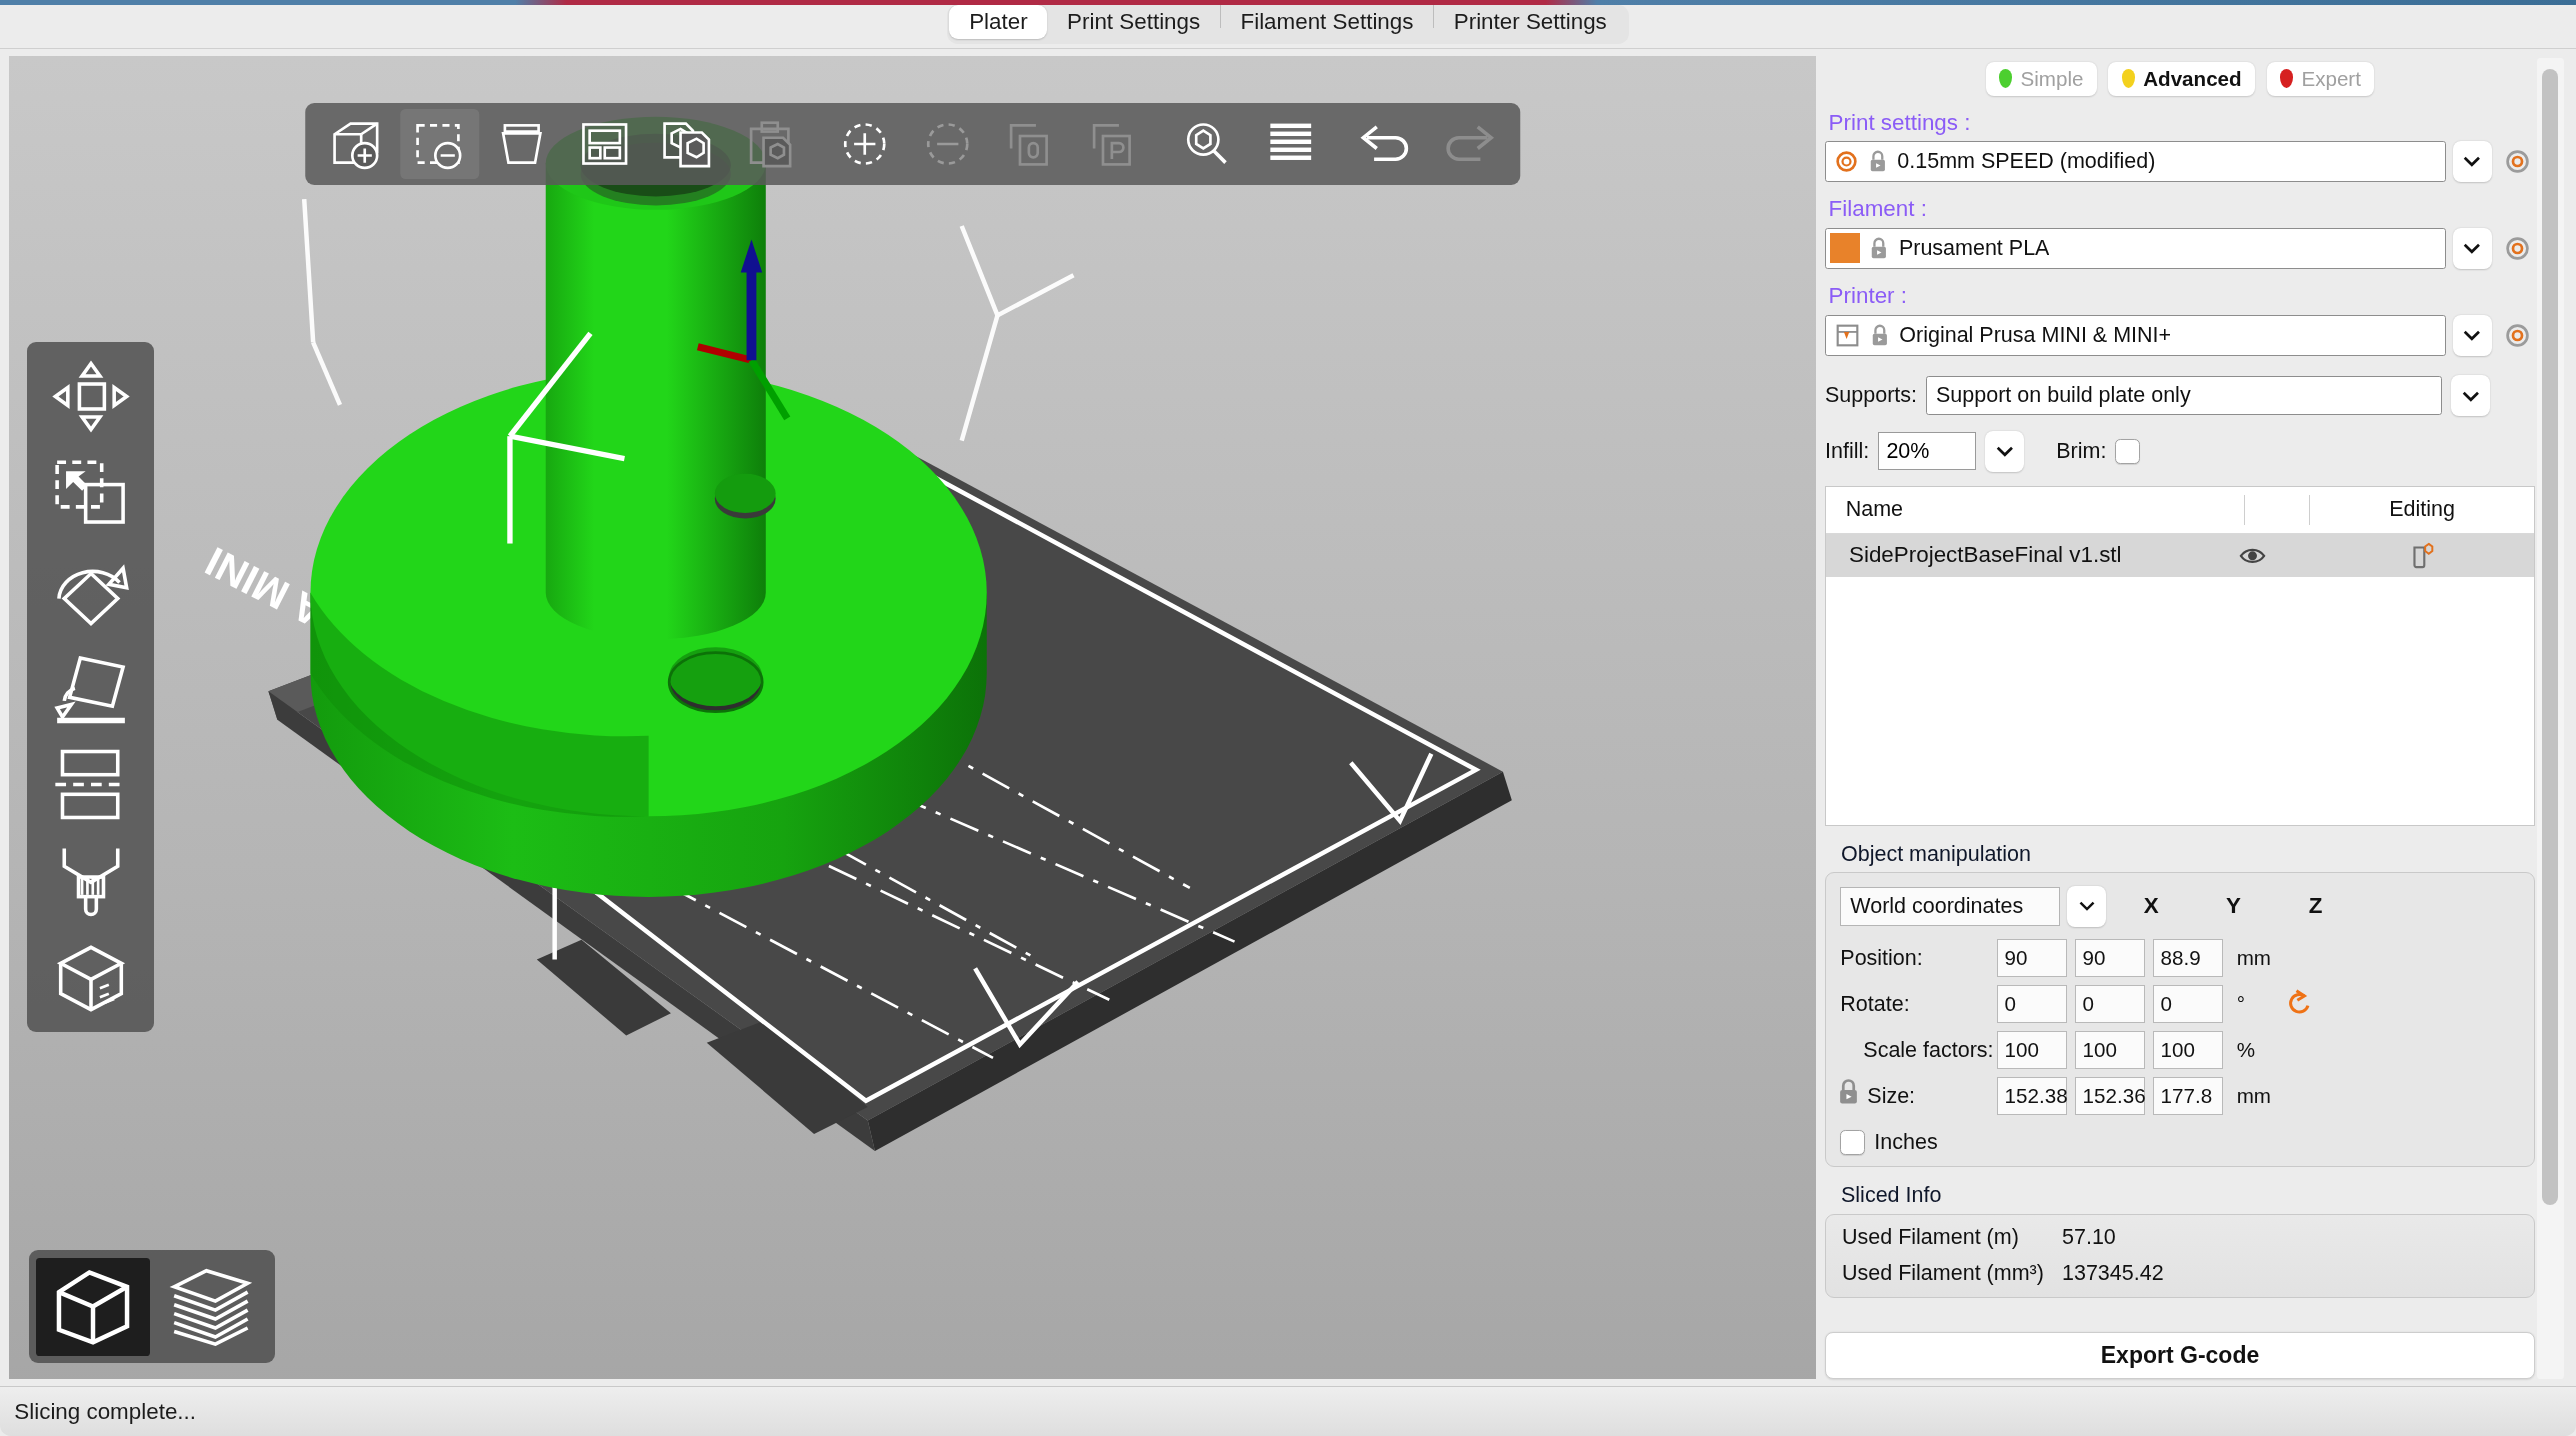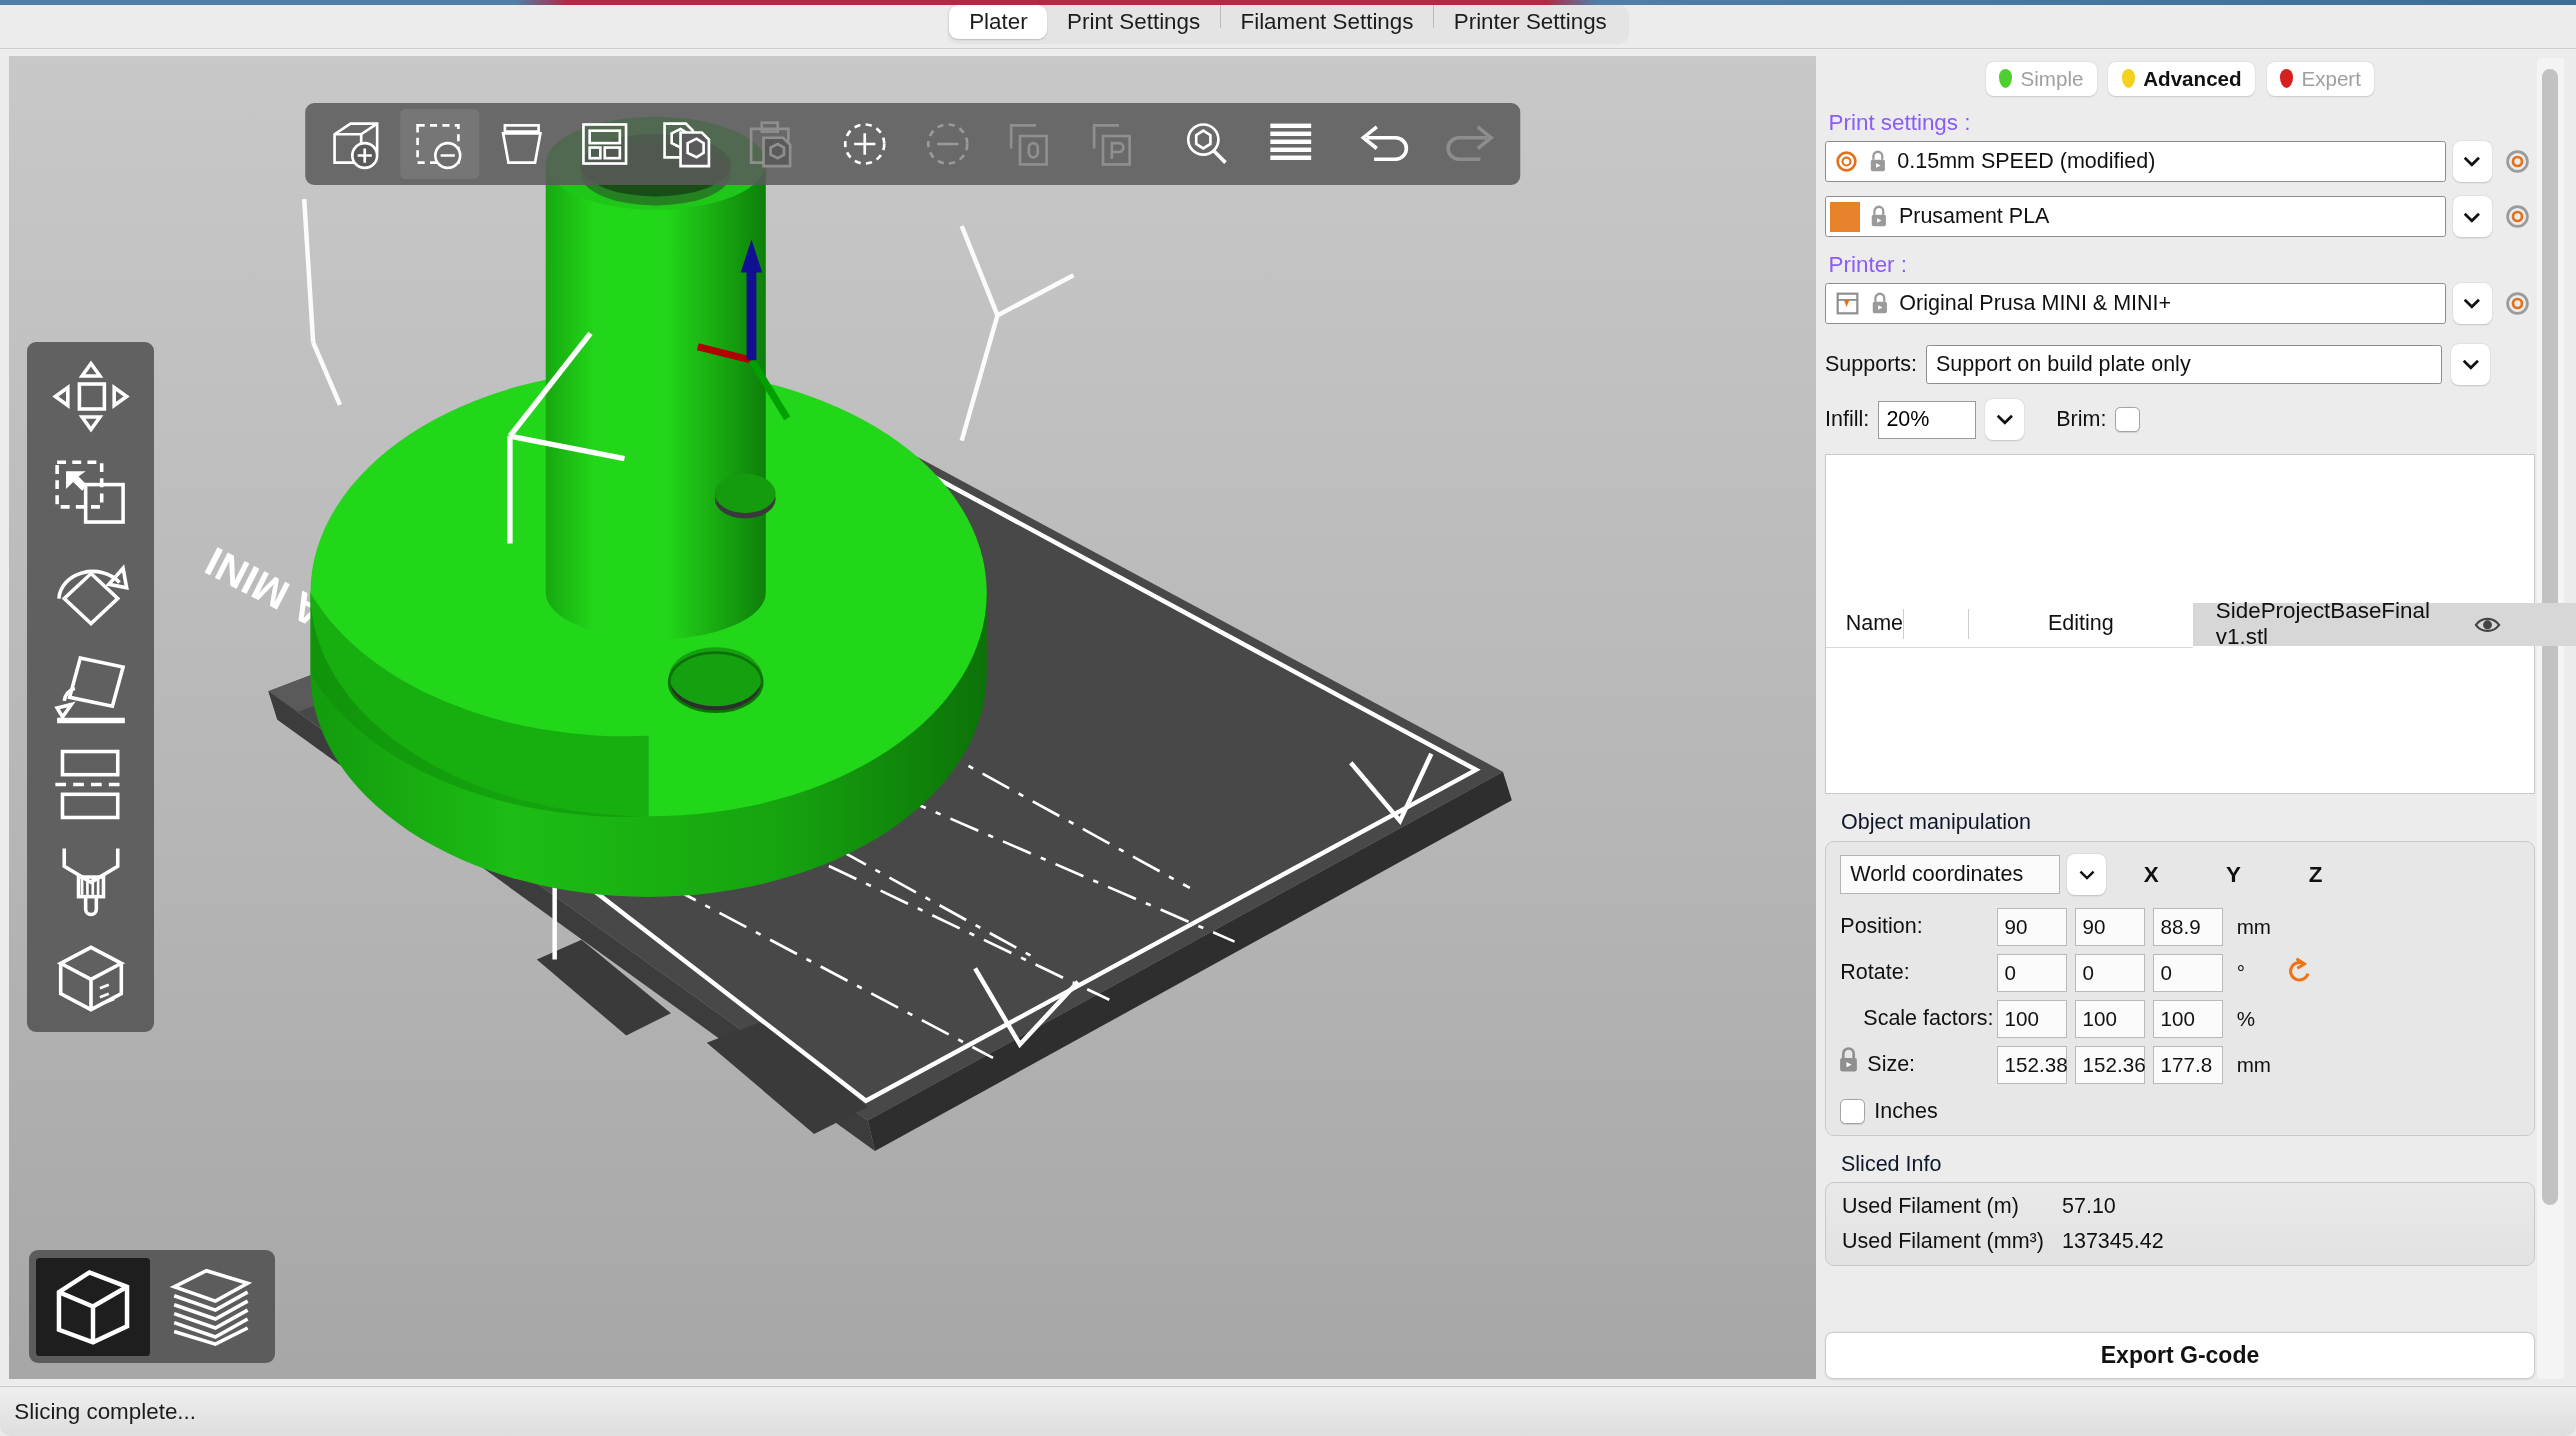--- a/index.html
+++ b/index.html
@@ -170,21 +170,21 @@
   .checkbox {
     width: 25px; height: 25px; background: #fff;
     border: 0.9px solid #a3a3a3; border-radius: 5.4px;
     box-shadow: 0 0.9px 0.9px rgba(0,0,0,.12);
   }
 
   
   .objlist {
     background: #fff; border: 0.9px solid #c8c8c8;
     margin-top: 3px; height: 340px;
-    display: flex; flex-direction: row; align-items: center;
+    display: flex; flex-direction: column;
   }
   .objlist-head {
     display: flex; align-items: center;
     height: 47px; border-bottom: 0.9px solid #d9d9d9;
     font-size: 21.5px; color: #111;
   }
   .oh-name { flex: 1; padding-left: 19.7px; }
   .oh-div { width: 0.9px; height: 30px; background: #cecece; }
   .oh-i1 { width: 64px; }
   .oh-edit { width: 224px; text-align: center; }
@@ -608,20 +608,21 @@
               </svg>
           </div>
           <div class="cog-slot">
             <svg width="27" height="27" viewBox="0 0 30 30">
               <circle cx="15" cy="15" r="11" fill="none" stroke="#9b9b9b" stroke-width="3"></circle>
               <circle cx="15" cy="15" r="5" fill="none" stroke="#e2711d" stroke-width="3"></circle>
             </svg>
           </div>
         </div>
 
+        <div class="field-label">Filament :</div>
         <div class="combo-row">
           <div class="combo" style="padding-left:0">
             <span style="width:30px;height:30px;background:#e8822a;display:block;margin-left:3.6px"></span>
             <svg width="19.7" height="23" viewBox="0 0 22 26">
               <path d="M6,11 L6,7 a5,5 0 0 1 10,0 L16,11" fill="none" stroke="#9a9a9a" stroke-width="2.6"></path>
               <rect x="3" y="11" width="16" height="13" rx="2" fill="#9a9a9a"></rect>
               <polygon points="9,15 14,17.5 9,20" fill="#ffffff"></polygon>
             </svg>
             <span class="txt">Prusament PLA</span>
           </div>

